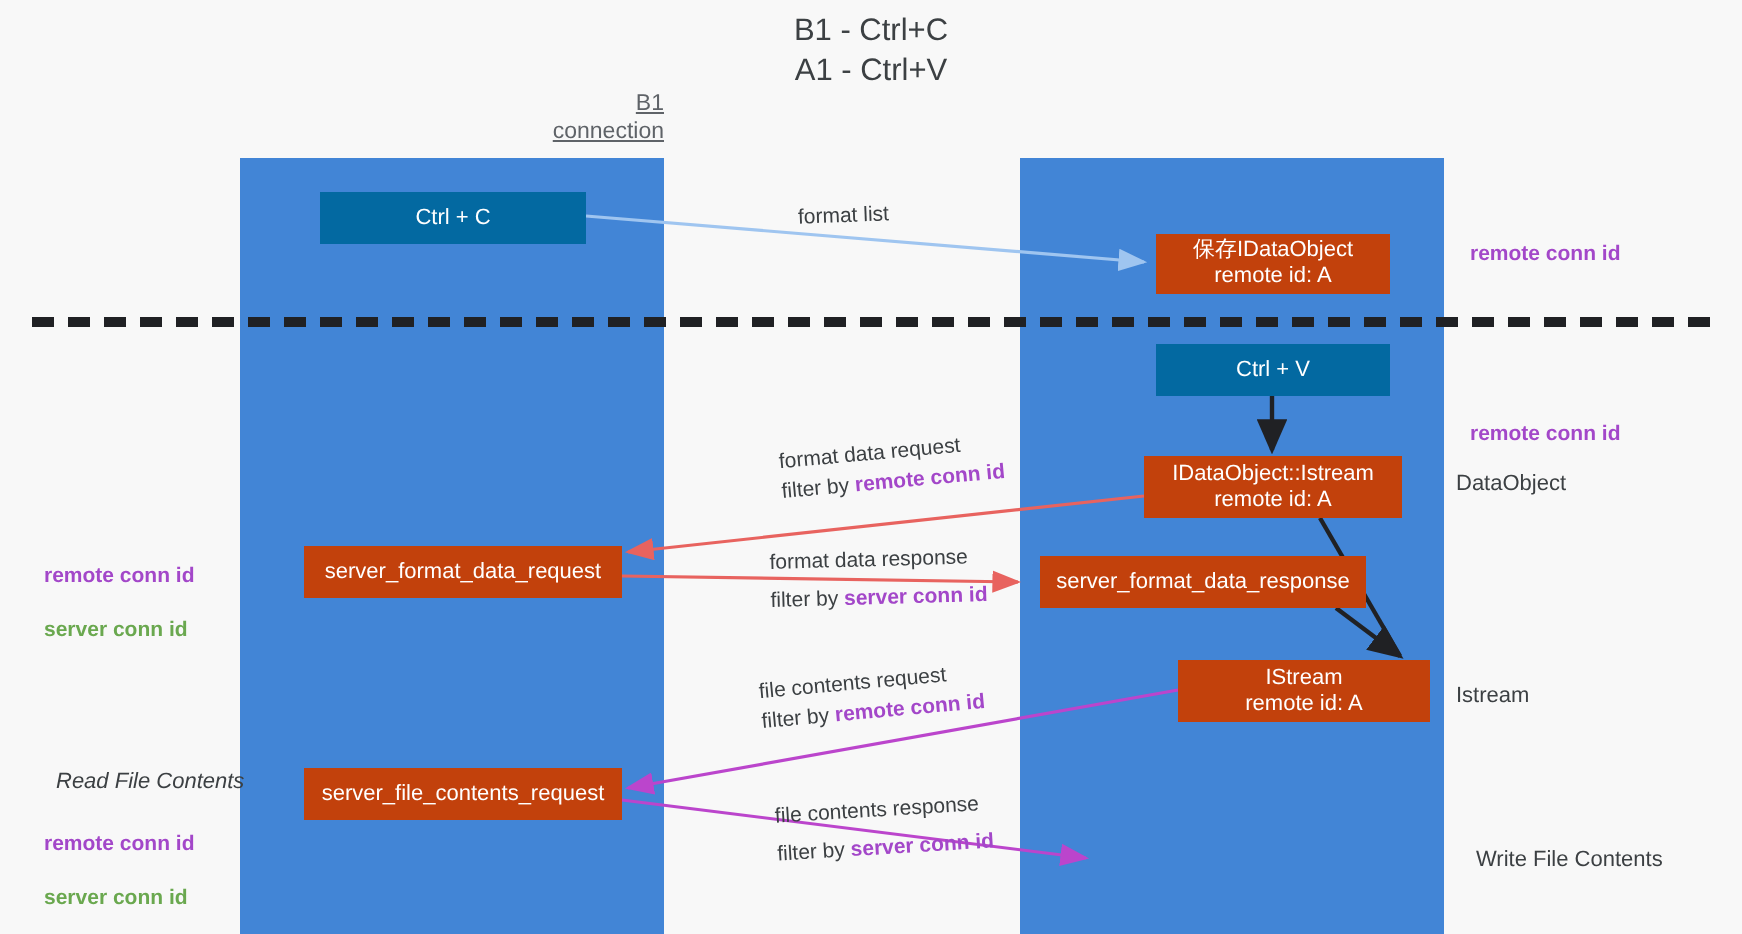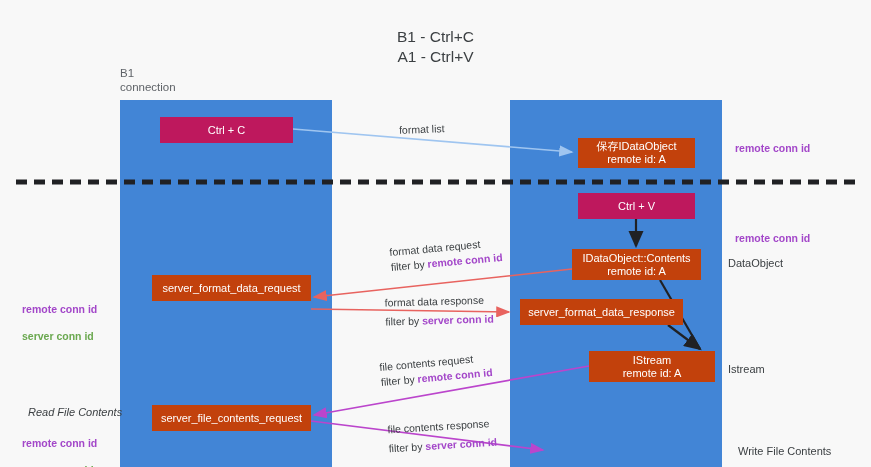--- a/index.html
+++ b/index.html
@@ -5,55 +5,55 @@
 <style>
   html,body{margin:0;padding:0;}
   body{
     width:871px;height:467px;
     background:#f8f8f8;
     font-family:"Liberation Sans","DejaVu Sans",sans-serif;
     color:#3c4043;
     overflow:hidden;
     position:relative;
   }
-  #stage{position:absolute;left:0;top:0;width:871px;height:368px;margin-top:21px;}
+  #stage{position:absolute;left:0;top:0;width:871px;height:368px;}
 
   
   .column{position:absolute;background:#4285d6;}
   #col-b1{left:120px;top:79px;width:212px;height:388px;}
   #col-a1{left:510px;top:79px;width:212px;height:388px;}
 
   
   .title{
     position:absolute;left:0;top:6px;width:871px;
     text-align:center;font-size:15.5px;line-height:20px;color:#3c4043;
     white-space:pre-line;
   }
   .col-head{
-    position:absolute;text-align:left;font-size:11.5px;line-height:13.5px;
-    color:#5f6368;white-space:pre-line;width:212px;
+    position:absolute;text-align:right;font-size:11.5px;line-height:13.5px;
+    color:#5f6368;white-space:pre-line;width:212px;text-decoration:underline;
   }
   #head-b1{left:120px;top:46px;}
   #head-a1{left:510px;top:46px;}
 
   
   .node{
     position:absolute;box-sizing:border-box;
     display:flex;align-items:center;justify-content:center;
     text-align:center;color:#ffffff;font-size:11px;line-height:13px;
     white-space:pre-line;padding:2px 4px;
   }
-  .green{background:#be185d;}
+  .green{background:#0369a1;}
   .orange{background:#c2410c;}
 
   #n-ctrlc{left:160px;top:96px;width:133px;height:26px;}
   #n-save{left:578px;top:117px;width:117px;height:30px;}
   #n-ctrlv{left:578px;top:172px;width:117px;height:26px;}
   #n-getdata{left:572px;top:228px;width:129px;height:31px;}
-  #n-sfdreq{left:152px;top:254px;width:159px;height:26px;}
+  #n-sfdreq{left:152px;top:273px;width:159px;height:26px;}
   #n-sfdresp{left:520px;top:278px;width:163px;height:26px;}
   #n-istream{left:589px;top:330px;width:126px;height:31px;}
   #n-sfcreq{left:152px;top:384px;width:159px;height:26px;}
   #n-sfcresp{left:546px;top:417px;width:161px;height:26px;}
 
   
   .sidelabel{
     position:absolute;font-size:10.5px;line-height:13.5px;
     white-space:pre-line;
   }
@@ -130,21 +130,21 @@
 
     <line x1="589" y1="345" x2="314" y2="394" stroke="#bb45cc" stroke-width="1.6" marker-end="url(#ar-mag)"></line>
 
     <line x1="311" y1="400" x2="543" y2="429" stroke="#bb45cc" stroke-width="1.6" marker-end="url(#ar-mag)"></line>
   </svg>
 
   <div class="node green" id="n-ctrlc">Ctrl + C</div>
   <div class="node orange" id="n-save">保存IDataObject
 remote id: A</div>
   <div class="node green" id="n-ctrlv">Ctrl + V</div>
-  <div class="node orange" id="n-getdata">IDataObject::Contents
+  <div class="node orange" id="n-getdata">IDataObject::Istream
 remote id: A</div>
   <div class="node orange" id="n-sfdreq">server_format_data_request</div>
   <div class="node orange" id="n-sfdresp">server_format_data_response</div>
   <div class="node orange" id="n-istream">IStream
 remote id: A</div>
   <div class="node orange" id="n-sfcreq">server_file_contents_request</div>
 
   <div class="edgecap" id="cap-formatlist">
     <span>format list</span>
   </div>

